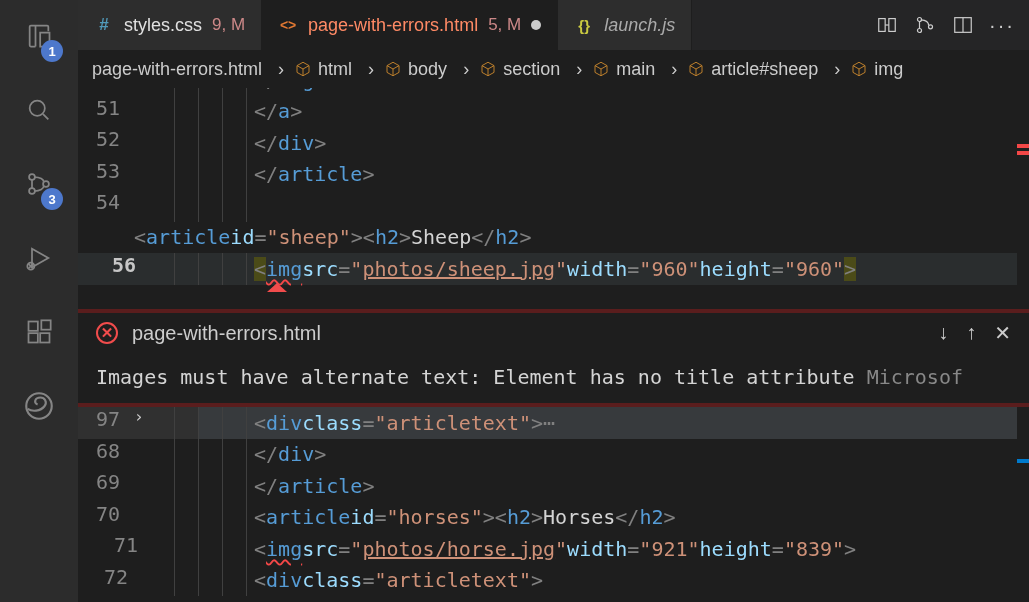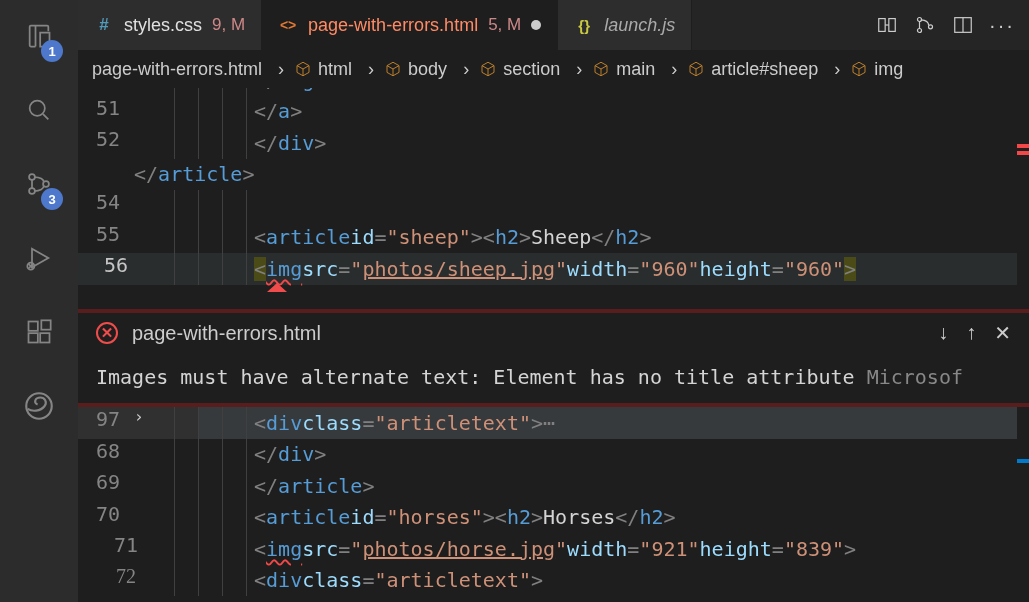--- a/index.html
+++ b/index.html
@@ -355,45 +355,45 @@
           <div class="gutter-area" style="">
             <span class="ln" style="position:absolute;left:0;">52</span>
             <span class="indent-guide" style="left:96px"></span>
             <span class="indent-guide" style="left:120px"></span>
             <span class="indent-guide" style="left:144px"></span>
             <span class="indent-guide" style="left:168px"></span>
           </div>
           <span class="code" style="padding-left:56px;">  <span class="punct">&lt;/</span><span class="tag">div</span><span class="punct">&gt;</span></span>
         </div>
         <div class="code-line">
+          <div class="gutter-area" style="">
+            <span class="ln" style="position:absolute;left:0;">53</span>
+            <span class="indent-guide" style="left:96px"></span>
+            <span class="indent-guide" style="left:120px"></span>
+            <span class="indent-guide" style="left:144px"></span>
+            <span class="indent-guide" style="left:168px"></span>
+          </div>
           <span class="code" style="padding-left:56px;"><span class="punct">&lt;/</span><span class="tag">article</span><span class="punct">&gt;</span></span>
         </div>
         <div class="code-line">
           <div class="gutter-area" style="">
             <span class="ln" style="position:absolute;left:0;">54</span>
             <span class="indent-guide" style="left:96px"></span>
             <span class="indent-guide" style="left:120px"></span>
             <span class="indent-guide" style="left:144px"></span>
             <span class="indent-guide" style="left:168px"></span>
           </div>
           <span class="code" style="padding-left:56px;"></span>
         </div>
         <div class="code-line">
-          <div class="gutter-area" style="">
-            <span class="ln" style="position:absolute;left:0;">55</span>
-            <span class="indent-guide" style="left:96px"></span>
-            <span class="indent-guide" style="left:120px"></span>
-            <span class="indent-guide" style="left:144px"></span>
-            <span class="indent-guide" style="left:168px"></span>
-          </div>
           <span class="code" style="padding-left:56px;"><span class="punct">&lt;</span><span class="tag">article</span> <span class="attr">id</span><span class="punct">=</span><span class="str">"sheep"</span><span class="punct">&gt;&lt;</span><span class="tag">h2</span><span class="punct">&gt;</span><span class="txt">Sheep</span><span class="punct">&lt;/</span><span class="tag">h2</span><span class="punct">&gt;</span></span>
         </div>
         <div class="code-line hl">
           <div class="gutter-area" style="background:#2a2d2e;">
-            <span class="ln curr" style="position:absolute;left:8px;">56</span>
+            <span class="ln curr" style="position:absolute;left:16px;font-weight:bold;">56</span>
             <span class="indent-guide" style="left:96px"></span>
             <span class="indent-guide" style="left:120px"></span>
             <span class="indent-guide" style="left:144px"></span>
             <span class="indent-guide" style="left:168px"></span>
           </div>
           <span class="code" style="padding-left:56px;">  <span style="background:#4b4b18"><span class="punct">&lt;</span></span><span class="tag err-squiggle">img</span> <span class="attr">src</span><span class="punct">=</span><span class="str">"</span><span class="strlink">photos/sheep.jpg</span><span class="str">"</span> <span class="attr">width</span><span class="punct">=</span><span class="str">"960"</span> <span class="attr">height</span><span class="punct">=</span><span class="str">"960"</span> <span style="background:#4b4b18"><span class="punct">&gt;</span></span></span>
           <span class="err-triangle"></span>
         </div>
       </div>
     <div class="ovmap">
@@ -466,21 +466,21 @@
             <span class="ln" style="position:absolute;left:0;margin-left:18px;">71</span>
             <span class="indent-guide" style="left:96px"></span>
             <span class="indent-guide" style="left:120px"></span>
             <span class="indent-guide" style="left:144px"></span>
             <span class="indent-guide" style="left:168px"></span>
           </div>
           <span class="code" style="padding-left:56px;">  <span class="punct">&lt;</span><span class="tag err-squiggle">img</span> <span class="attr">src</span><span class="punct">=</span><span class="str">"</span><span class="strlink">photos/horse.jpg</span><span class="str">"</span> <span class="attr">width</span><span class="punct">=</span><span class="str">"921"</span> <span class="attr">height</span><span class="punct">=</span><span class="str">"839"</span> <span class="punct">&gt;</span></span>
         </div>
         <div class="code-line">
           <div class="gutter-area" style="">
-            <span class="ln" style="position:absolute;left:16px;font-family:Liberation Serif, serif;">72</span>
+            <span class="ln" style="position:absolute;left:8px;">72</span>
             <span class="indent-guide" style="left:96px"></span>
             <span class="indent-guide" style="left:120px"></span>
             <span class="indent-guide" style="left:144px"></span>
             <span class="indent-guide" style="left:168px"></span>
           </div>
           <span class="code" style="padding-left:56px;">  <span class="punct">&lt;</span><span class="tag">div</span> <span class="attr">class</span><span class="punct">=</span><span class="str">"articletext"</span><span class="punct">&gt;</span></span>
         </div>
       </div>
     <div class="ovmap">
       <div class="ovmark" style="top:52px;background:#007acc;"></div>

